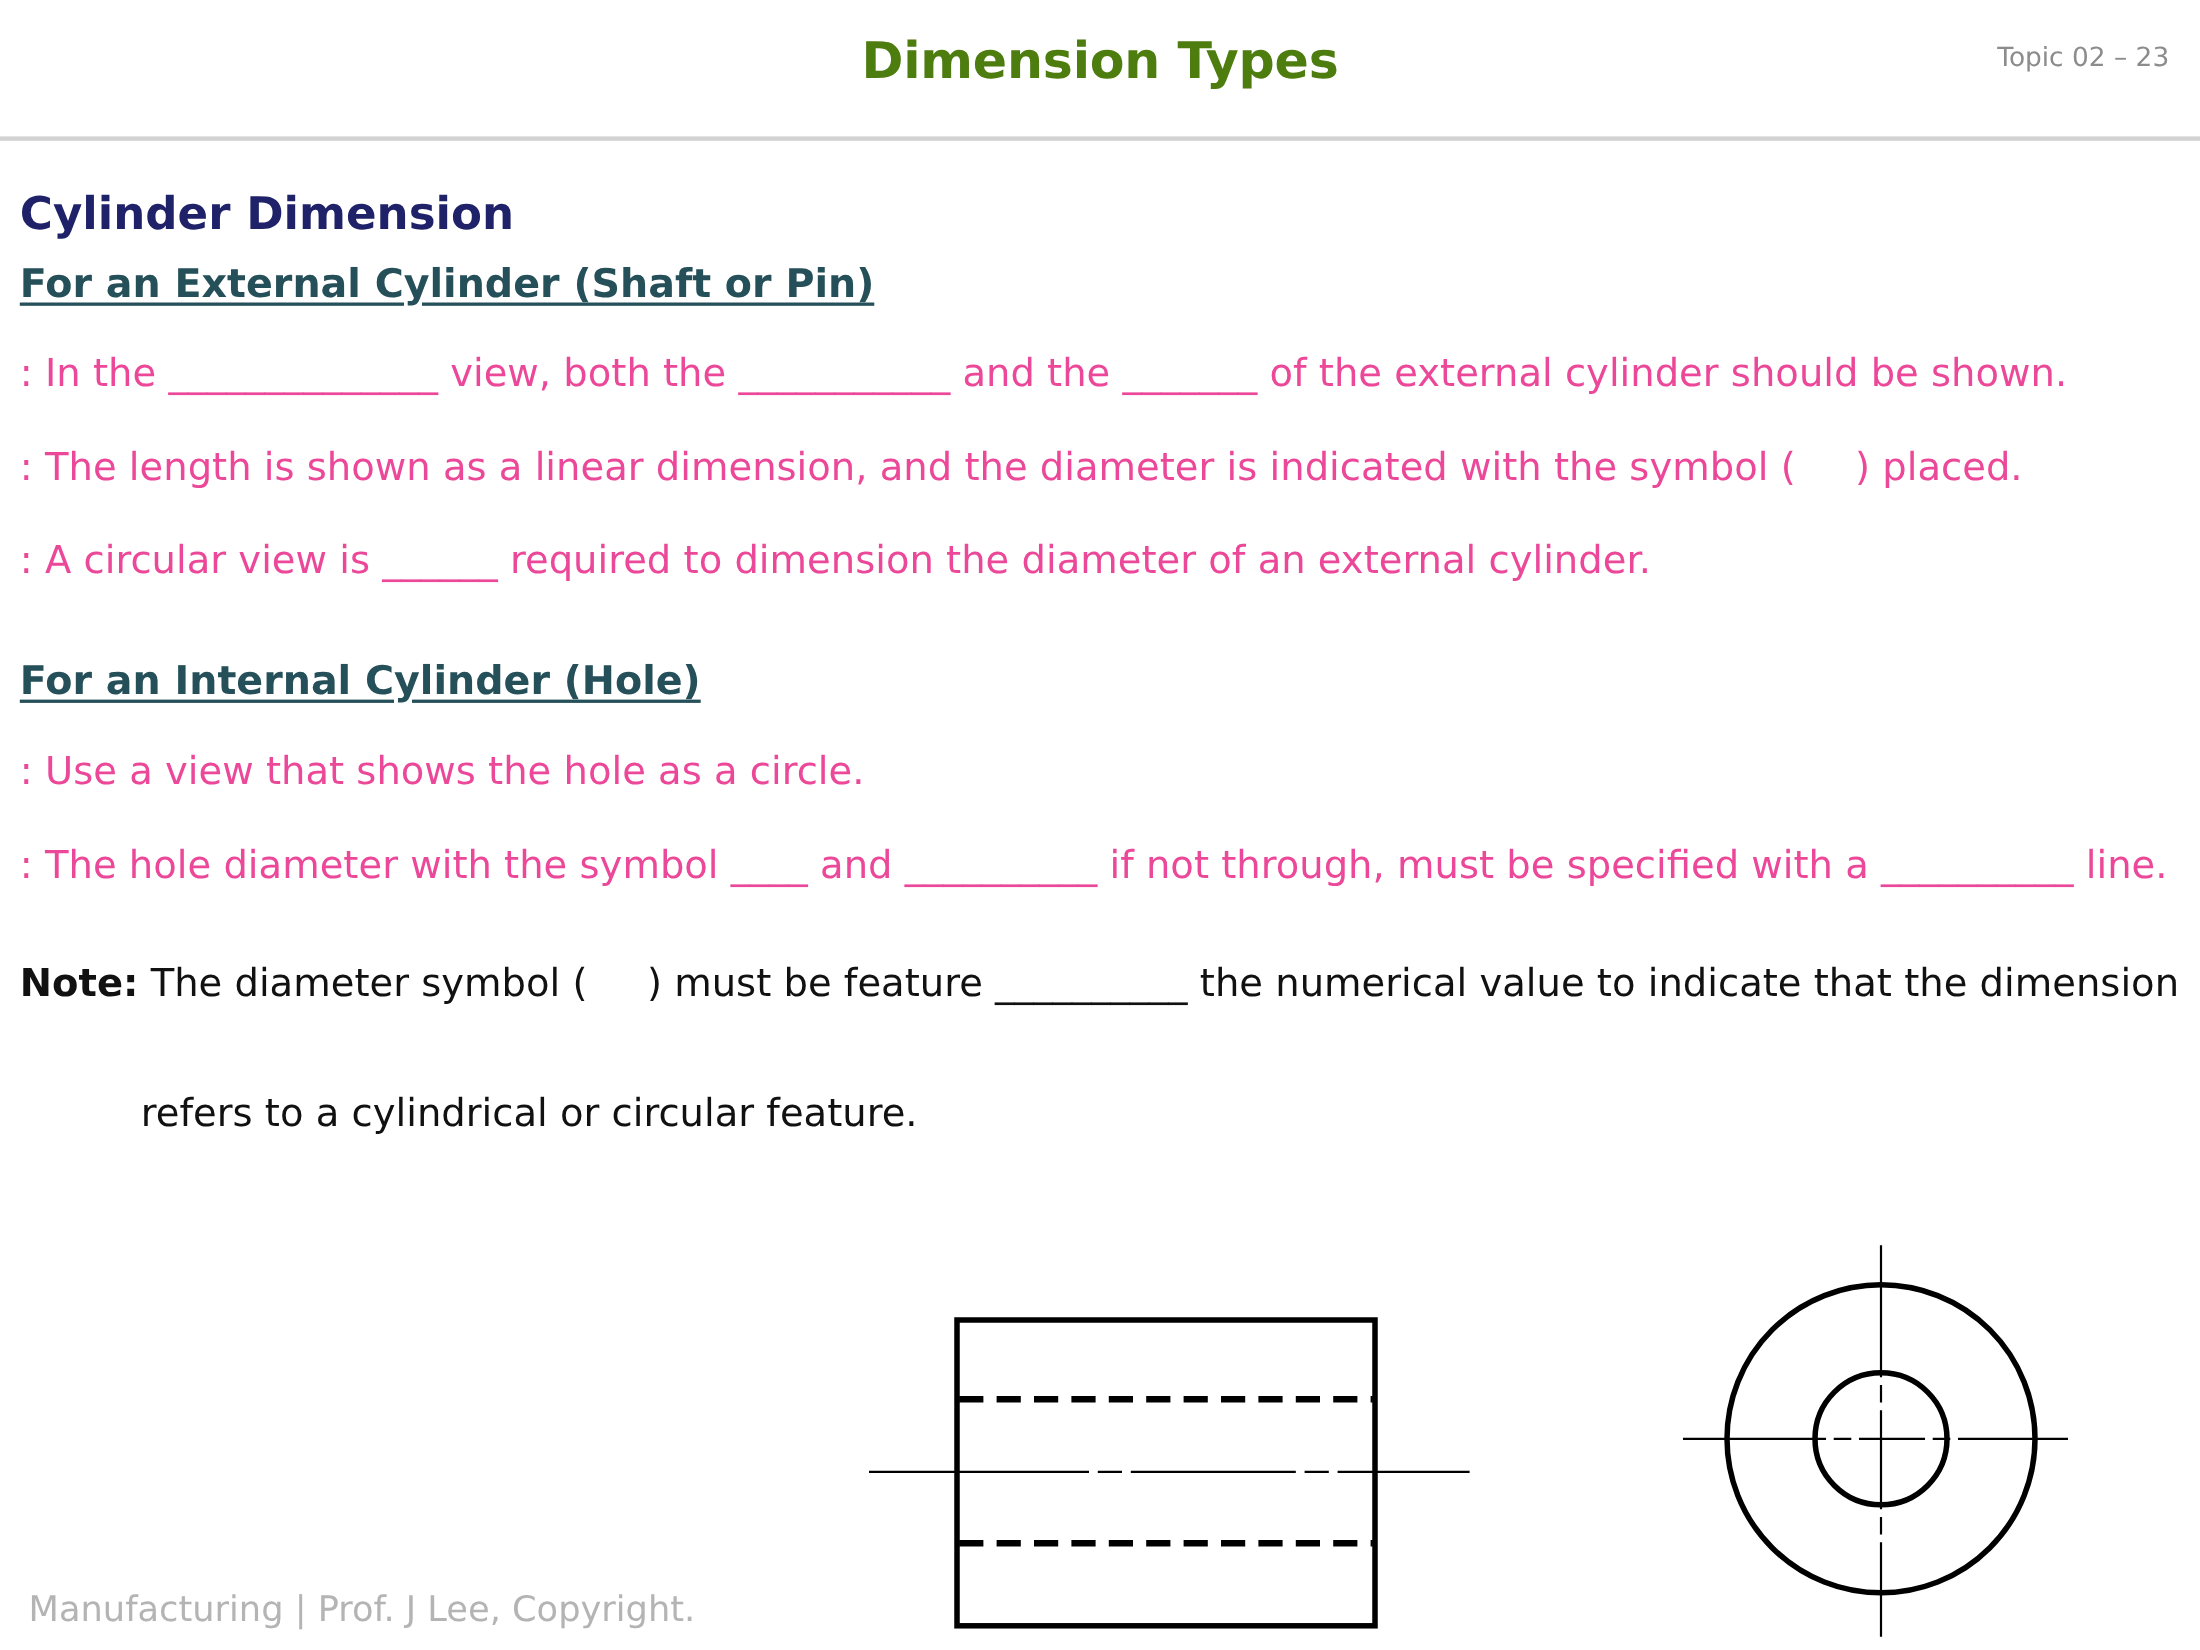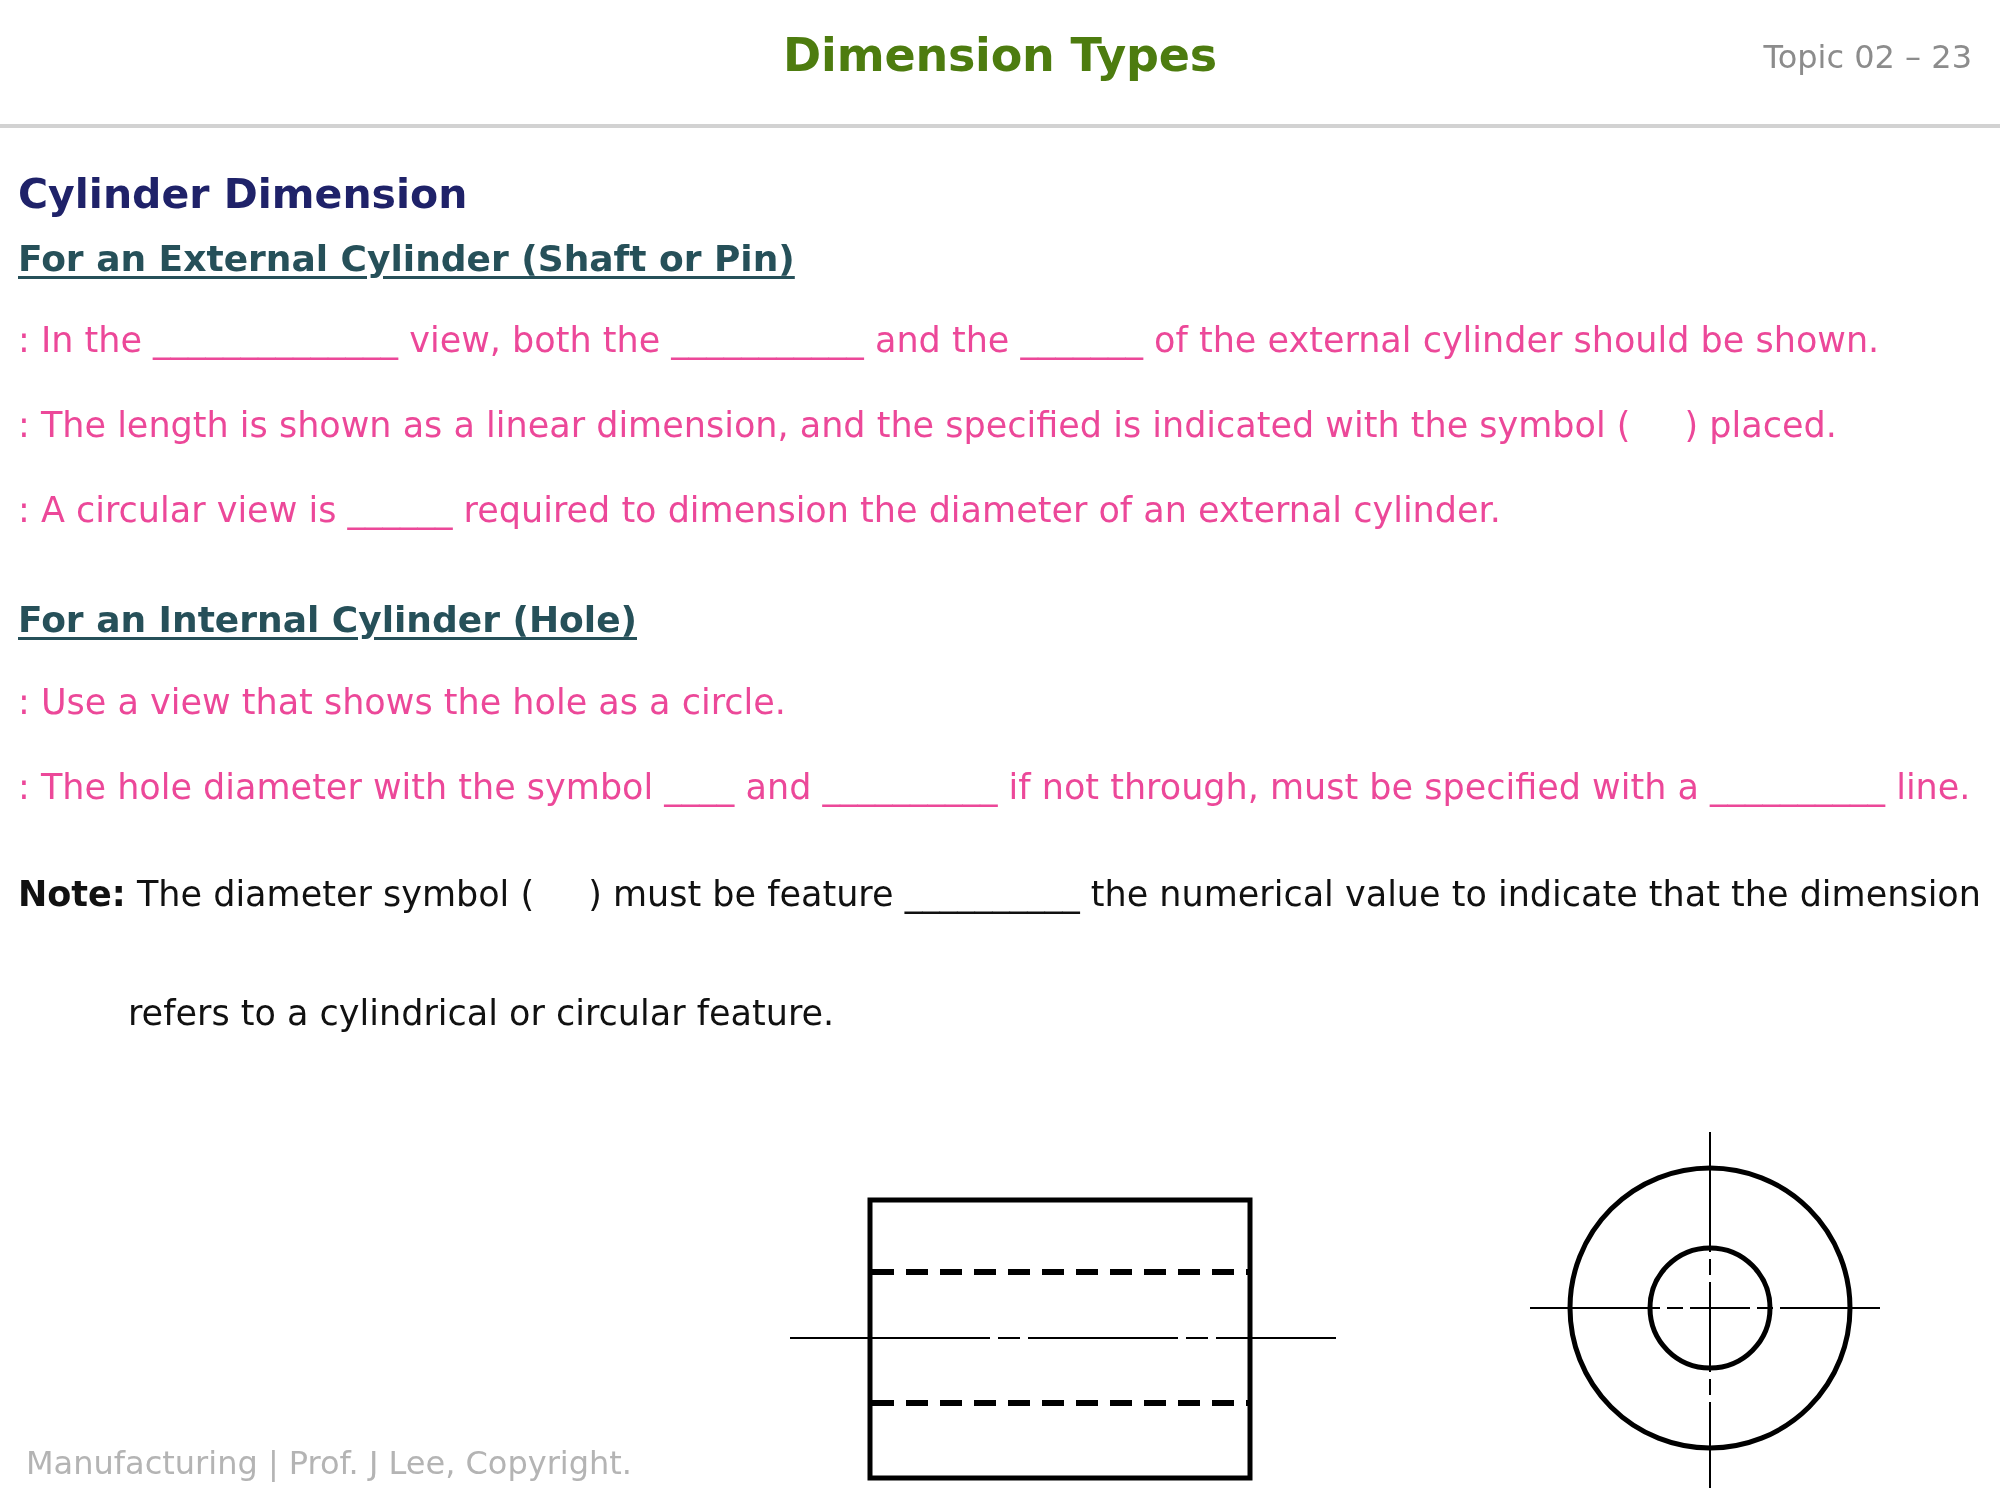--- a/index.html
+++ b/index.html
@@ -31,21 +31,21 @@
     text-align: center;
     font-size: 46px;
     font-weight: bold;
     color: #4d7c0f;
     letter-spacing: -0.2px;
   }
   .topic-label {
     position: absolute;
     right: 28px;
     top: 38px;
-    font-size: 32px;
+    font-size: 24px;
     color: #8c8c8c;
     font-weight: normal;
     white-space: nowrap;
   }
   .header-rule {
     position: absolute;
     left: 0;
     top: 124px;
     width: 2000px;
     height: 4px;
@@ -152,21 +152,21 @@
 
 <div class="content">
 
   <div class="h-section">Cylinder Dimension</div>
 
   <div class="h-sub ext">For an External Cylinder (Shaft or Pin)</div>
 
   <div class="line l1">: In the ______________ view, both the ___________ and the _______ of the external cylinder should be shown.</div>
 
   <div class="line l2">
-    <span>: The length is shown as a linear dimension, and the specified is indicated with the symbol (</span><span class="sym-gap"></span><span>) placed.</span>
+    <span>: The length is shown as a linear dimension, and the diameter is indicated with the symbol (</span><span class="sym-gap"></span><span>) placed.</span>
   </div>
 
   <div class="line l3">: A circular view is ______ required to dimension the diameter of an external cylinder.</div>
 
   <div class="h-sub int">For an Internal Cylinder (Hole)</div>
 
   <div class="line l4">: Use a view that shows the hole as a circle.</div>
 
   <div class="line l5">: The hole diameter with the symbol ____ and __________ if not through, must be specified with a __________ line.</div>
 

